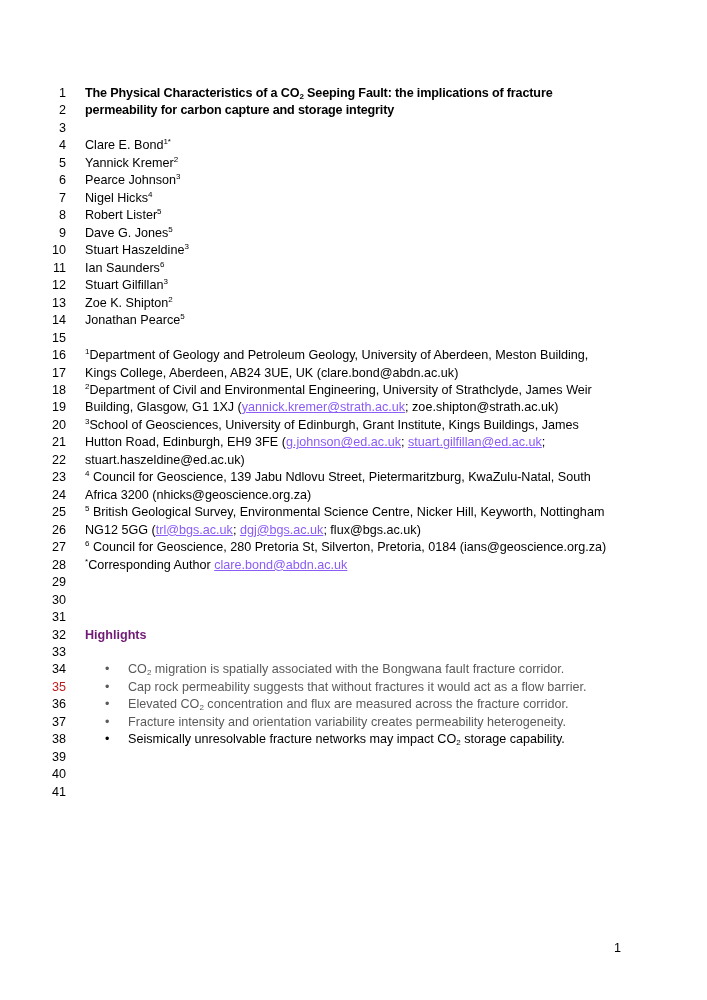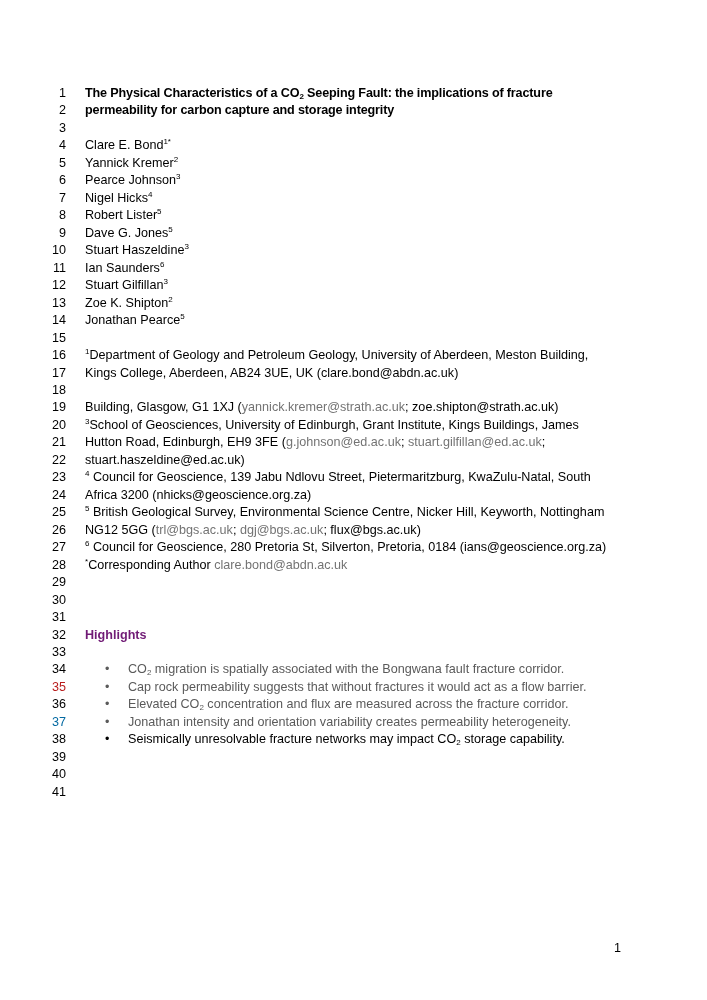--- a/index.html
+++ b/index.html
@@ -6,21 +6,21 @@
   body { width: 707px; height: 1000px; position: relative; overflow: hidden;
          font-family: "Liberation Sans", sans-serif; color: #000; }
   .page { position: absolute; left: 0; top: 0; width: 707px; height: 1000px; background: #fff; }
   .lines { position: absolute; left: 0; top: 85px; width: 707px; }
   .line { position: relative; height: 17.48px; line-height: 17.48px; font-size: 12.6px; white-space: nowrap; }
   .ln { position: absolute; left: 40px; width: 26px; text-align: right; color: #000; }
   .txt { position: absolute; left: 85px; }
   .title { font-weight: bold; letter-spacing: -0.15px; }
   sup { font-size: 8px; line-height: 0; vertical-align: 5px; }
   sub { font-size: 8px; line-height: 0; vertical-align: -2px; }
-  a.link { color: #737373; }
+  a.link { color: #8b5cf6; text-decoration: underline; }
   .heading { font-weight: bold; color: #701a75; }
   .bullet-txt { position: absolute; left: 128px; }
   .bullet-dot { position: absolute; left: 105px; }
   .gray { color: #5a5a5a; }
   .black { color: #000; }
   .page-num { position: absolute; left: 614px; top: 941px; font-size: 12.6px; }
 </style>
 </head>
 <body>
 
@@ -94,20 +94,21 @@
       <span class="ln">16</span>
       <span class="txt"><sup>1</sup><span>Department of Geology and Petroleum Geology, University of Aberdeen, Meston Building,</span></span>
     </div>
     <div class="line">
       <span class="ln">17</span>
       <span class="txt">Kings College, Aberdeen, AB24 3UE, UK (clare.bond@abdn.ac.uk)</span>
     </div>
 
     <div class="line">
       <span class="ln">18</span>
+      <span class="txt"><sup>2</sup><span>Department of Civil and Environmental Engineering, University of Strathclyde, James Weir</span></span>
     </div>
     <div class="line">
       <span class="ln">19</span>
       <span class="txt"><span>Building, Glasgow, G1 1XJ (</span><a class="link">yannick.kremer@strath.ac.uk</a><span>; zoe.shipton@strath.ac.uk)</span></span>
     </div>
 
     <div class="line">
       <span class="ln">20</span>
       <span class="txt"><sup>3</sup><span>School of Geosciences, University of Edinburgh, Grant Institute, Kings Buildings, James</span></span>
     </div>
@@ -176,23 +177,23 @@
       <span class="ln" style="color:#b91c1c">35</span>
       <span class="bullet-dot">•</span>
       <span class="bullet-txt">Cap rock permeability suggests that without fractures it would act as a flow barrier.</span>
     </div>
     <div class="line gray">
       <span class="ln" style="color:#000">36</span>
       <span class="bullet-dot">•</span>
       <span class="bullet-txt"><span>Elevated CO</span><sub>2</sub><span> concentration and flux are measured across the fracture corridor.</span></span>
     </div>
     <div class="line gray">
-      <span class="ln" style="color:#0369a1">37</span>
-      <span class="bullet-dot">•</span>
-      <span class="bullet-txt">Jonathan intensity and orientation variability creates permeability heterogeneity.</span>
+      <span class="ln" style="color:#000000">37</span>
+      <span class="bullet-dot">•</span>
+      <span class="bullet-txt">Fracture intensity and orientation variability creates permeability heterogeneity.</span>
     </div>
     <div class="line black">
       <span class="ln">38</span>
       <span class="bullet-dot">•</span>
       <span class="bullet-txt"><span>Seismically unresolvable fracture networks may impact CO</span><sub>2</sub><span> storage capability.</span></span>
     </div>
 
     <div class="line">
         <span class="ln">39</span>
       </div>

